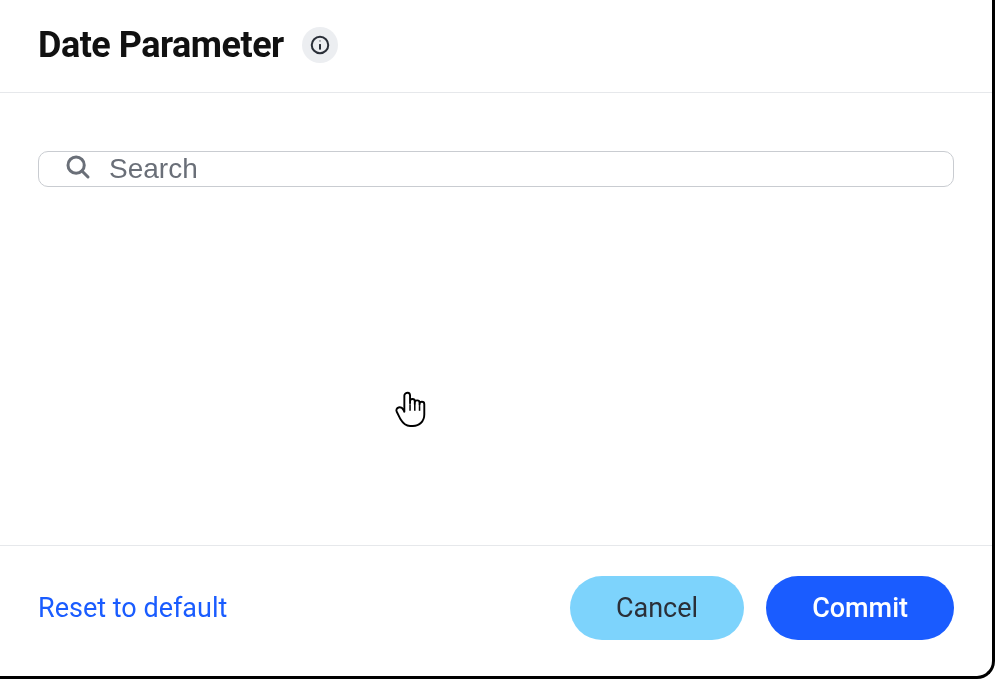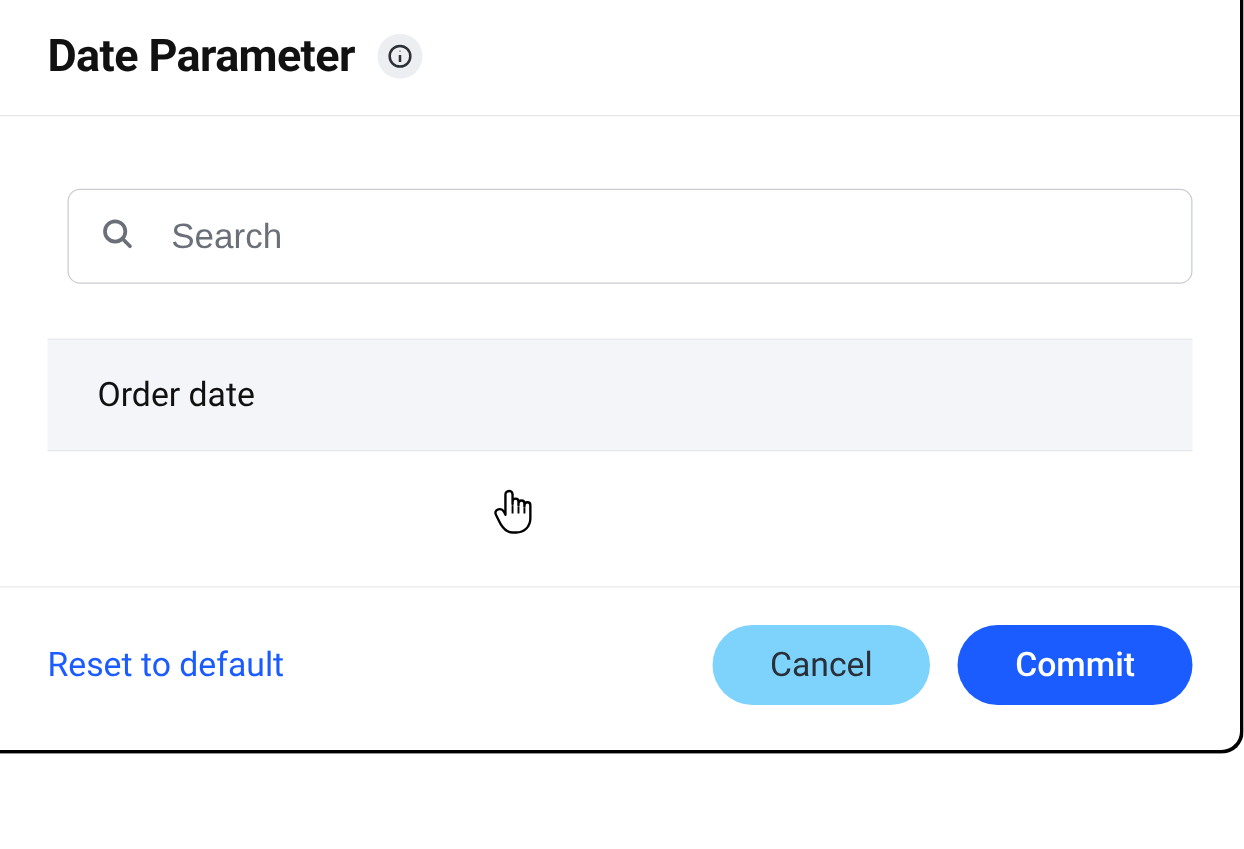--- a/index.html
+++ b/index.html
@@ -6,21 +6,21 @@
     body {
       font-family: -apple-system, BlinkMacSystemFont, 'Segoe UI', Roboto, Helvetica, Arial, sans-serif;
       background: #fff;
       width: 995px;
       height: 679px;
       position: relative;
       overflow: hidden;
     }
     .dialog {
       width: 995px;
-      height: 603px;
+      height: 679px;
       border: 3px solid #000;
       border-top: none;
       border-left: none;
       border-radius: 0 0 18px 0;
       display: flex;
       flex-direction: column;
       background: #fff;
     }
     .header {
       display: flex;
@@ -47,26 +47,25 @@
     .info-badge svg { width: 22px; height: 22px; }
     .body {
       flex: 1;
       padding: 58px 38px 0 38px;
       display: flex;
       flex-direction: column;
     }
     .search-wrap {
       display: flex;
       align-items: center;
-      gap: 28px;
+      gap: 16px;
       border: 1.5px solid #c9ccd1;
       border-radius: 10px;
-      padding: 20px 24px;
+      padding: 0 24px;
       background: #fff;
-      margin-left: 16px;
     }
     .search-wrap svg { width: 30px; height: 30px; flex-shrink: 0; }
     .search-input {
       border: none;
       outline: none;
       font-size: 28px;
       color: #333;
       width: 100%;
       background: transparent;
     }
@@ -163,23 +162,20 @@
           <circle cx="10.5" cy="10.5" r="6.5"></circle>
           <line x1="20" y1="20" x2="15.2" y2="15.2"></line>
         </svg>
       </span>
       <input class="search-input" type="text" placeholder="Search" style="">
     </div>
 
     <div class="options">
 
 
-      <div class="option hovered">
-        <span>Order date</span>
-      </div>
 
     </div>
   </div>
 
   <div class="footer">
     <a class="reset-link">Reset to default</a>
     <div class="footer-buttons">
       <button class="btn btn-cancel">Cancel</button>
       <button class="btn btn-apply">Commit</button>
     </div>

